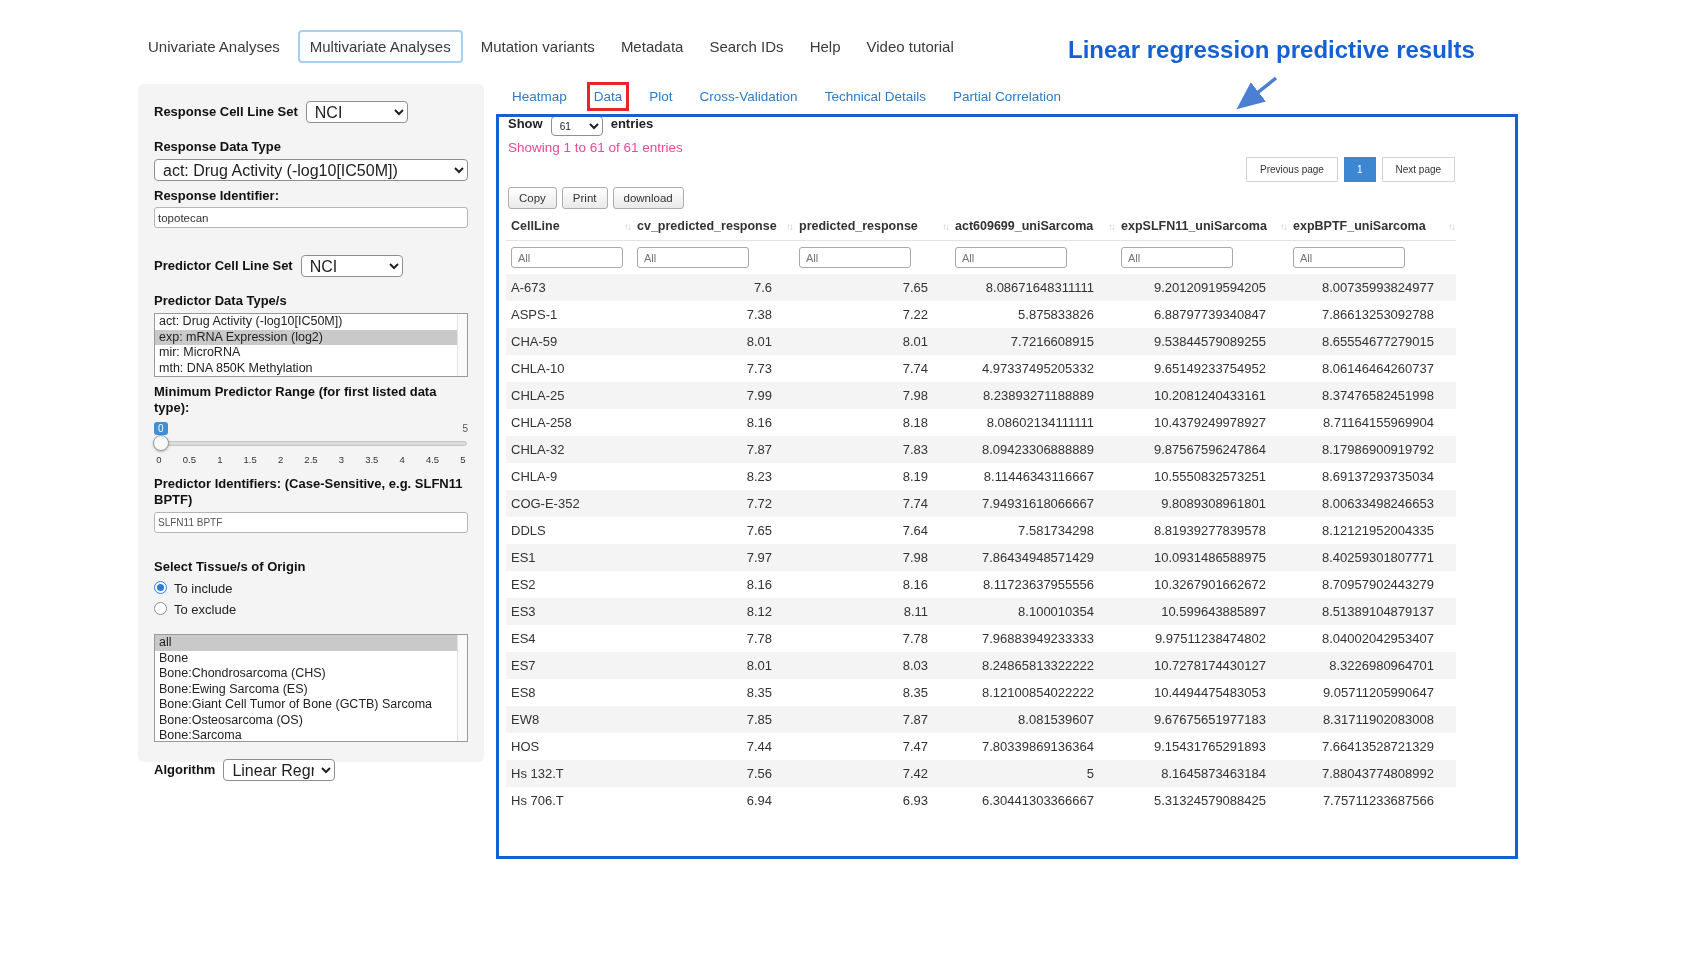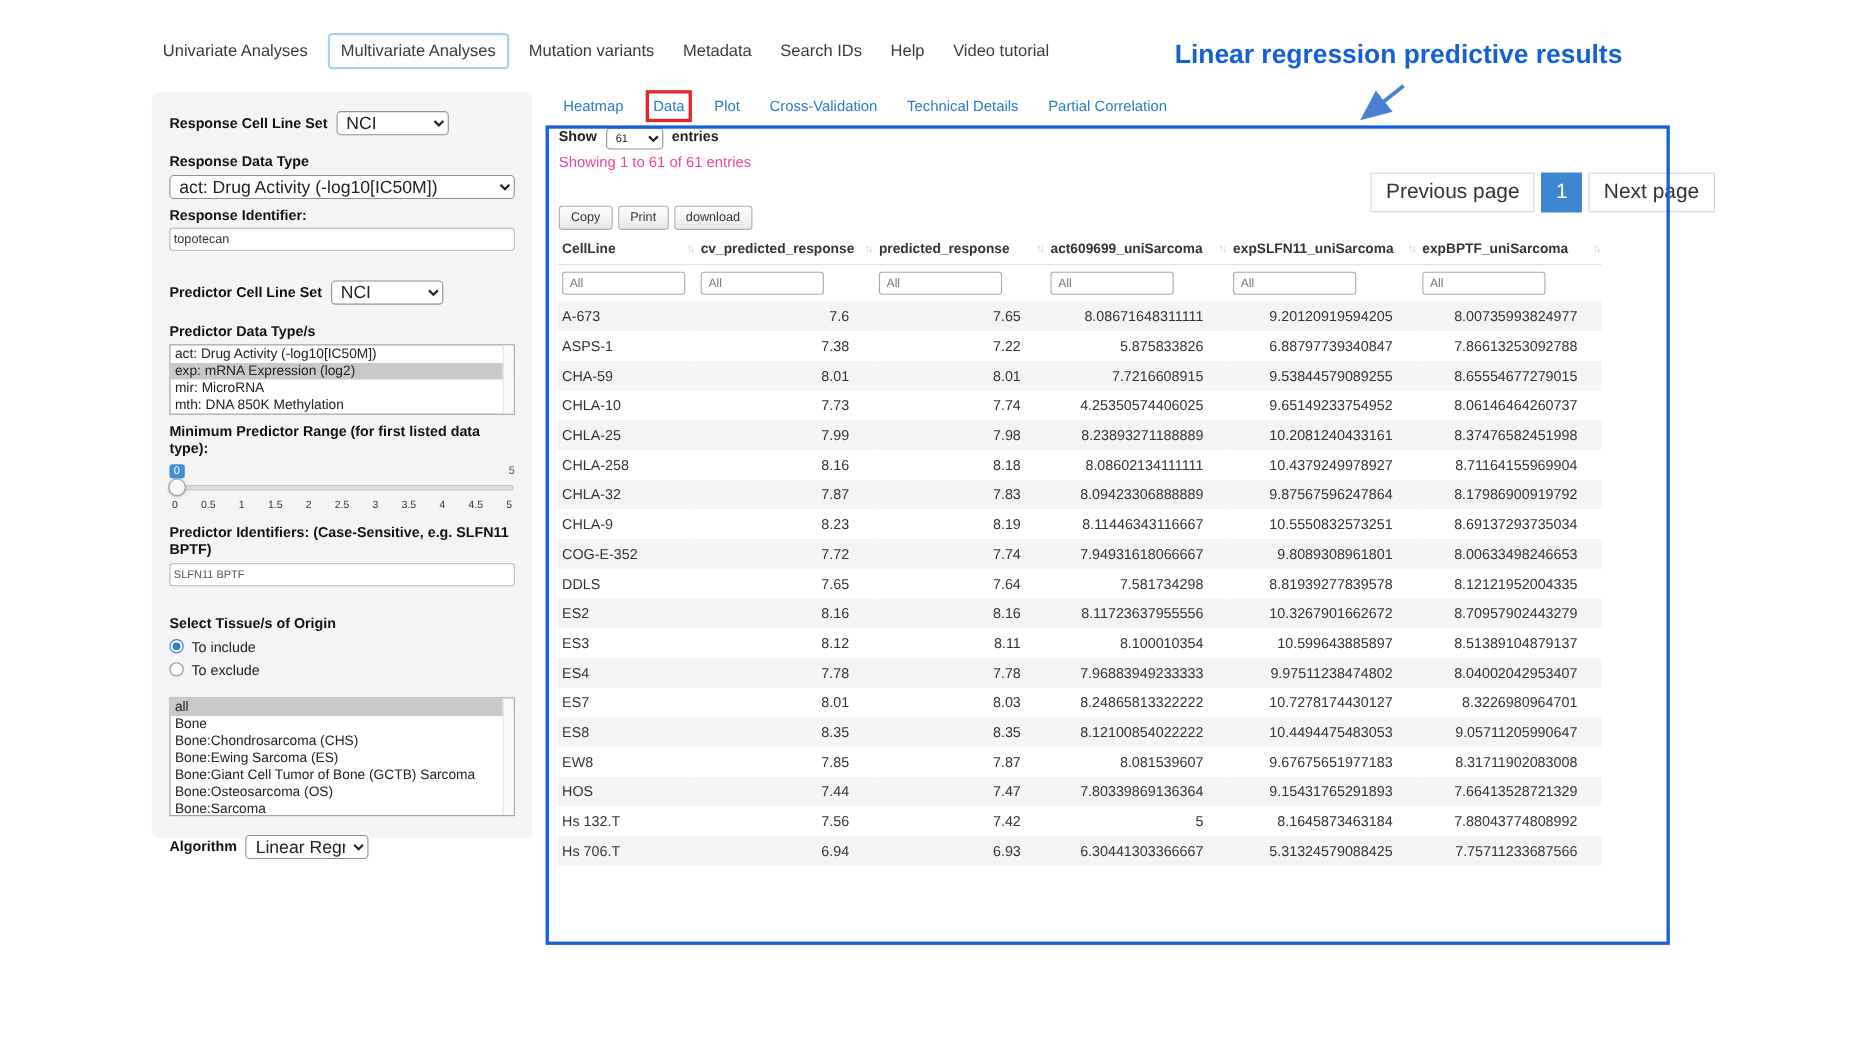--- a/index.html
+++ b/index.html
@@ -52,21 +52,21 @@
   
   .tabs { position:absolute; left:512px; top:89px; display:flex; gap:27px; font-size:13.5px; color:#2b7bc7; }
   .tab { cursor:pointer; white-space:nowrap; }
   .tab.annotated { outline:3px solid #e8242a; outline-offset:4px; }
 
   .show-row { position:absolute; left:508px; top:116px; display:flex; align-items:flex-start; gap:8px;
     font-size:13px; font-weight:bold; color:#222; z-index:2; }
   .show-row select { height:20px; font-size:10px; width:52px; }
   .showing-text { position:absolute; left:508px; top:140px; font-size:13.5px; color:#ec4899; }
 
-  .pagination { position:absolute; left:1246px; top:157px; display:flex; align-items:stretch; font-size:19px; color:#333; }
+  .pagination { position:absolute; left:1246px; top:157px; display:flex; align-items:stretch; font-size:10px; color:#333; }
   .page-btn { padding:6px 13px; border:1px solid #d5d5d5; background:#fff; cursor:pointer; white-space:nowrap; }
   .page-current { padding:6px 12px; background:#3d86d2; color:#fff; border:1px solid #3d86d2; margin:0 6px; cursor:pointer; }
 
   .dt-buttons { position:absolute; left:508px; top:187px; display:flex; gap:5px; }
   .dt-btn { font-size:11.5px; padding:4px 10px; border:1px solid #adadad; border-radius:3px;
     background:linear-gradient(#ffffff,#e9e9e9); color:#333; cursor:pointer; }
 
   .data-table { position:absolute; left:506px; top:212px; width:950px; border-collapse:collapse;
     font-size:13px; color:#333; table-layout:fixed; }
   .data-table th { text-align:left; font-weight:bold; font-size:12.5px; padding:7px 20px 7px 5px;
@@ -267,21 +267,21 @@
         <td class="num">8.01</td>
         <td class="num">8.01</td>
         <td class="num">7.7216608915</td>
         <td class="num">9.53844579089255</td>
         <td class="num">8.65554677279015</td>
       </tr>
       <tr>
         <td class="cellline">CHLA-10</td>
         <td class="num">7.73</td>
         <td class="num">7.74</td>
-        <td class="num">4.25350574406025</td>
+        <td class="num">4.97337495205332</td>
         <td class="num">9.65149233754952</td>
         <td class="num">8.06146464260737</td>
       </tr>
       <tr>
         <td class="cellline">CHLA-25</td>
         <td class="num">7.99</td>
         <td class="num">7.98</td>
         <td class="num">8.23893271188889</td>
         <td class="num">10.2081240433161</td>
         <td class="num">8.37476582451998</td>
@@ -320,20 +320,28 @@
       </tr>
       <tr>
         <td class="cellline">DDLS</td>
         <td class="num">7.65</td>
         <td class="num">7.64</td>
         <td class="num">7.581734298</td>
         <td class="num">8.81939277839578</td>
         <td class="num">8.12121952004335</td>
       </tr>
       <tr>
+        <td class="cellline">ES1</td>
+        <td class="num">7.97</td>
+        <td class="num">7.98</td>
+        <td class="num">7.86434948571429</td>
+        <td class="num">10.0931486588975</td>
+        <td class="num">8.40259301807771</td>
+      </tr>
+      <tr>
         <td class="cellline">ES2</td>
         <td class="num">8.16</td>
         <td class="num">8.16</td>
         <td class="num">8.11723637955556</td>
         <td class="num">10.3267901662672</td>
         <td class="num">8.70957902443279</td>
       </tr>
       <tr>
         <td class="cellline">ES3</td>
         <td class="num">8.12</td>

